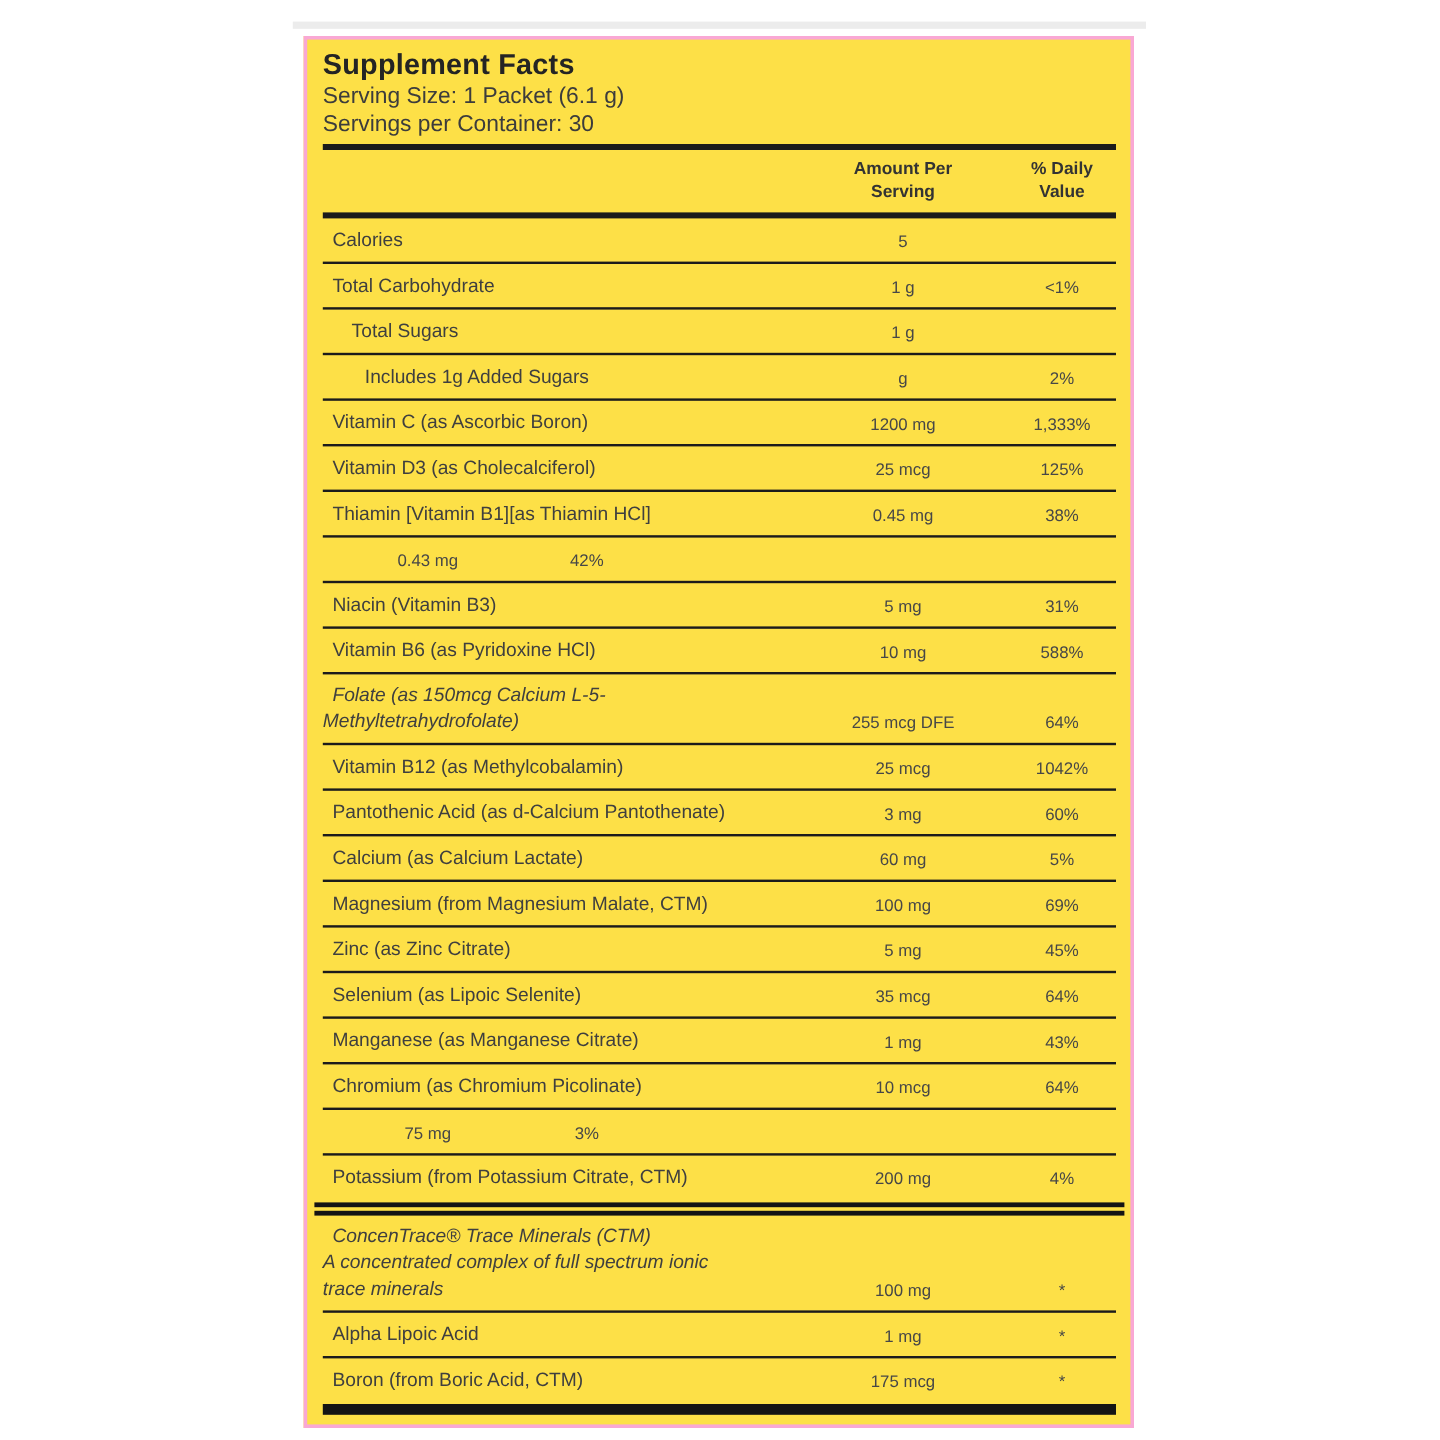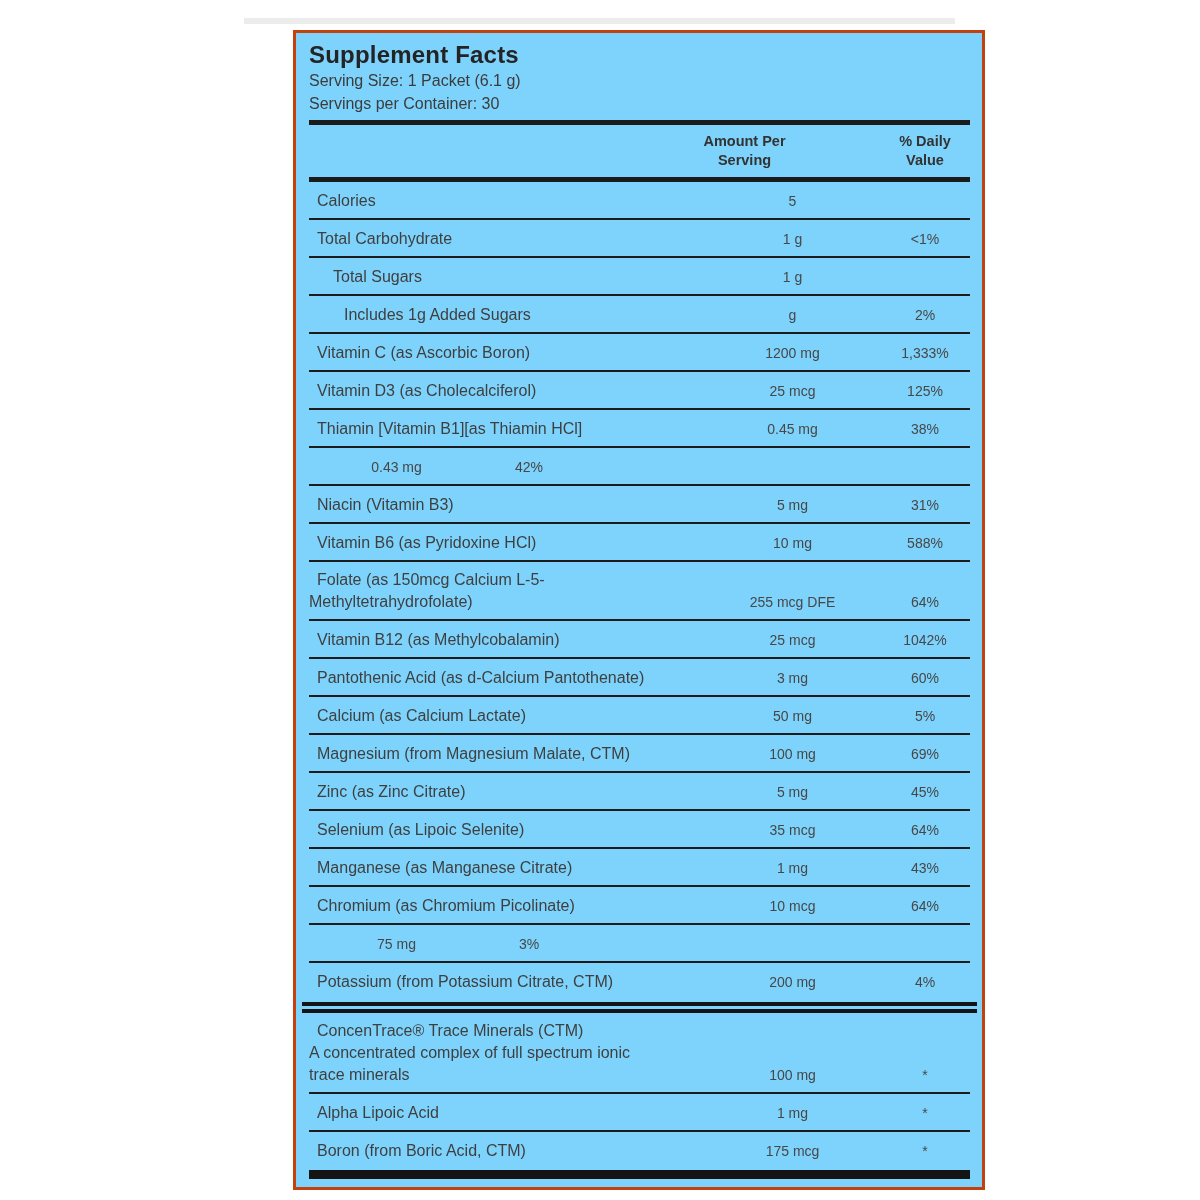--- a/index.html
+++ b/index.html
@@ -10,48 +10,47 @@
     position:relative;
     color:#3f3f3f;
   }
   .top-strip {
     position:absolute; left:244px; top:18px; width:711px; height:6px;
     background:#ececec;
   }
   .panel {
     position:absolute; left:253px; top:30px;
     width:692px; height:1160px;
-    border:3px solid #c2410c;
+    border:3px solid #f9a8d4;
     box-sizing:border-box;
-    background:#7dd3fc;
+    background:#fde047;
     padding:0 12px 0 13px;
     overflow:hidden;
-    margin-left:40px;
   }
   .title {
     margin-top:8px;
     font-size:24px; font-weight:bold; color:#242424;
     line-height:28px; letter-spacing:0.2px;
   }
-  .serving { font-size:16px; line-height:23px; color:#3c3c3c; }
+  .serving { font-size:19px; line-height:23px; color:#3c3c3c; }
   .rule-thick { height:5px; background:#1b1b1b; margin-top:5px; }
   .rule-thick.below { margin-top:0; }
 
-  .hdr-row { display:flex; align-items:flex-start; padding:7px 0;gap:48px; }
+  .hdr-row { display:flex; align-items:flex-start; padding:7px 0; }
   .cell-name { flex:1; font-size:16px; line-height:22px; color:#3f3f3f; white-space:pre-line; }
   .cell-amt  { width:175px; text-align:center; font-size:14px; line-height:22px; color:#474747; padding-top:1px; }
   .cell-dv   { width:90px;  text-align:center; font-size:14px; line-height:22px; color:#474747; padding-top:1px; }
   .hdr { font-weight:bold; font-size:14.5px; line-height:19px; color:#333333; white-space:pre-line; padding-top:0; }
 
   .row { display:flex; align-items:flex-end; padding:7px 0 6px; }
   .rows .row + .row { border-top:2px solid #1b1b1b; }
   .ind-0 { padding-left:8px; }
   .ind-1 { padding-left:24px; }
   .ind-2 { padding-left:35px; }
-  .hang  { padding-left:0; text-indent:8px; }
+  .hang  { padding-left:0; text-indent:8px;font-style:italic; }
 
   .double-bar { margin:3px -7px 0 -7px; }
   .double-bar .bar { height:4px; background:#141414; }
   .double-bar .bar + .bar { margin-top:3px; }
 
   .bar-heavy { height:9px; background:#141414; margin-top:2px; }
   .footnote { padding-top:7px; font-size:16px; line-height:22px; color:#3c3c3c; }
 </style>
 </head>
 <body>
@@ -134,21 +133,21 @@
     <div class="cell-amt">25 mcg</div>
     <div class="cell-dv">1042%</div>
   </div>
       <div class="row">
     <div class="cell-name ind-0">Pantothenic Acid (as d-Calcium Pantothenate)</div>
     <div class="cell-amt">3 mg</div>
     <div class="cell-dv">60%</div>
   </div>
       <div class="row">
     <div class="cell-name ind-0">Calcium (as Calcium Lactate)</div>
-    <div class="cell-amt">50 mg</div>
+    <div class="cell-amt">60 mg</div>
     <div class="cell-dv">5%</div>
   </div>
       <div class="row">
     <div class="cell-name ind-0">Magnesium (from Magnesium Malate, CTM)</div>
     <div class="cell-amt">100 mg</div>
     <div class="cell-dv">69%</div>
   </div>
       <div class="row">
     <div class="cell-name ind-0">Zinc (as Zinc Citrate)</div>
     <div class="cell-amt">5 mg</div>

